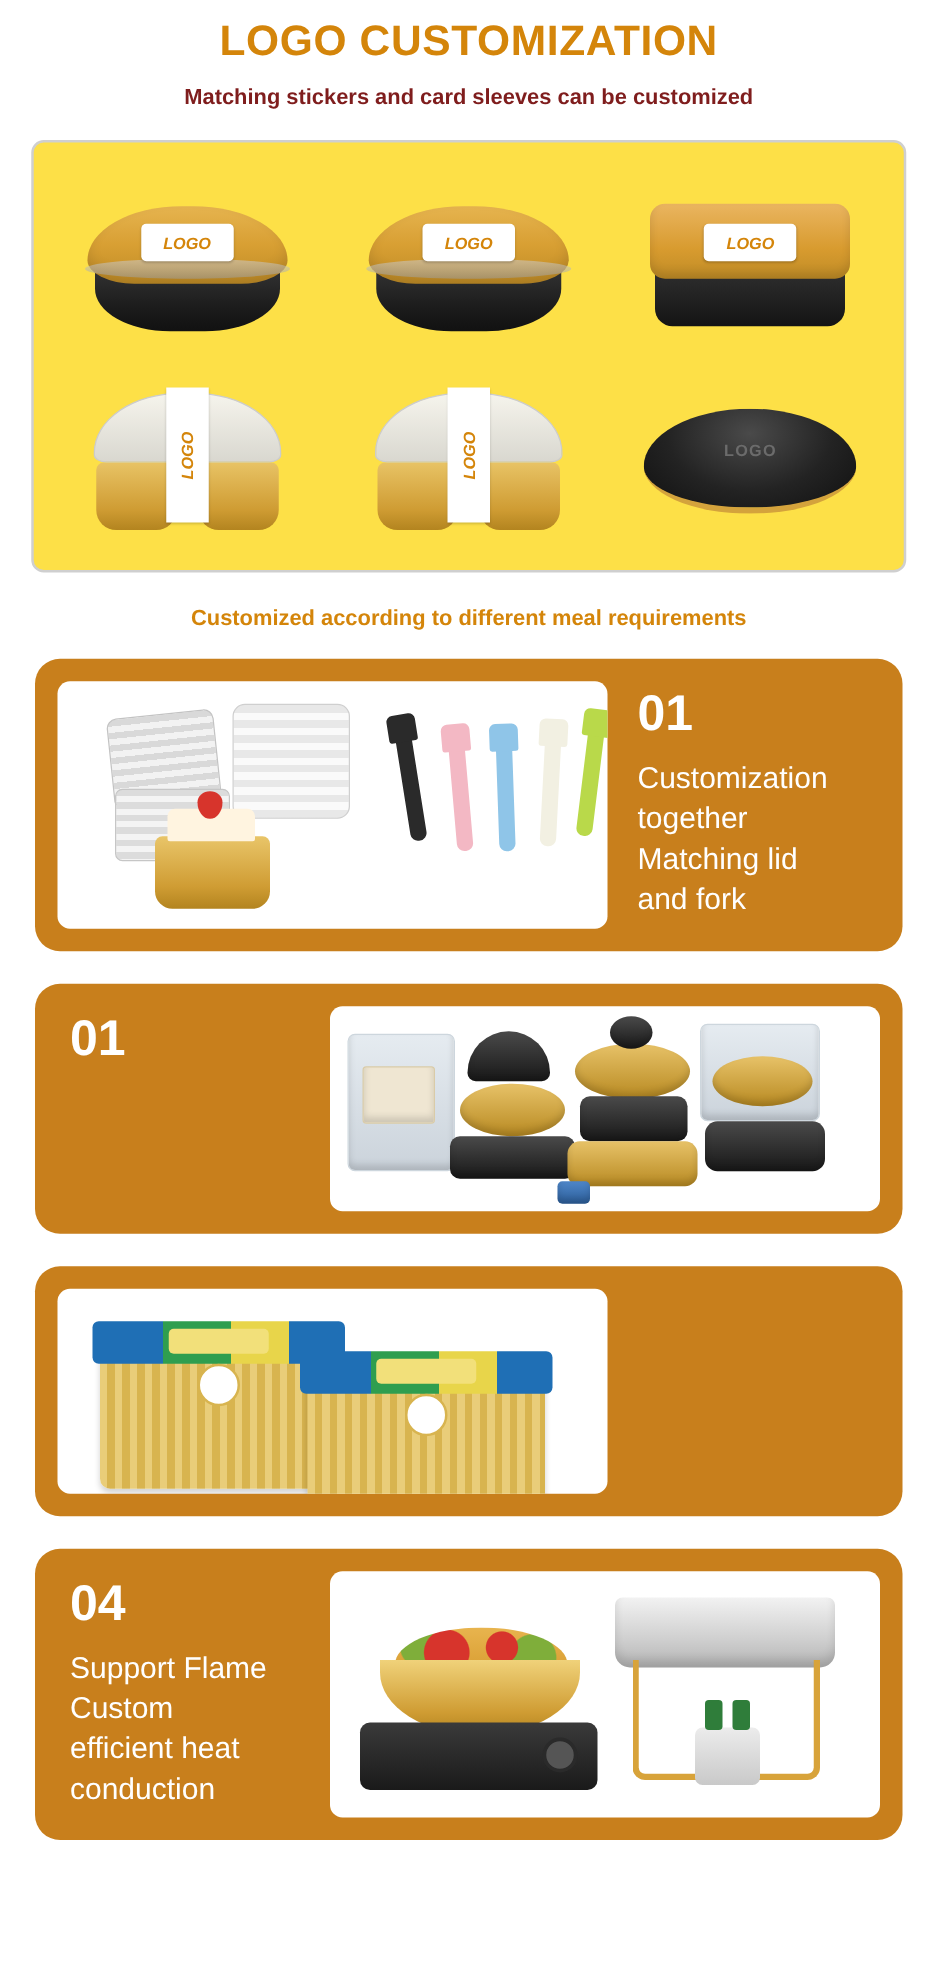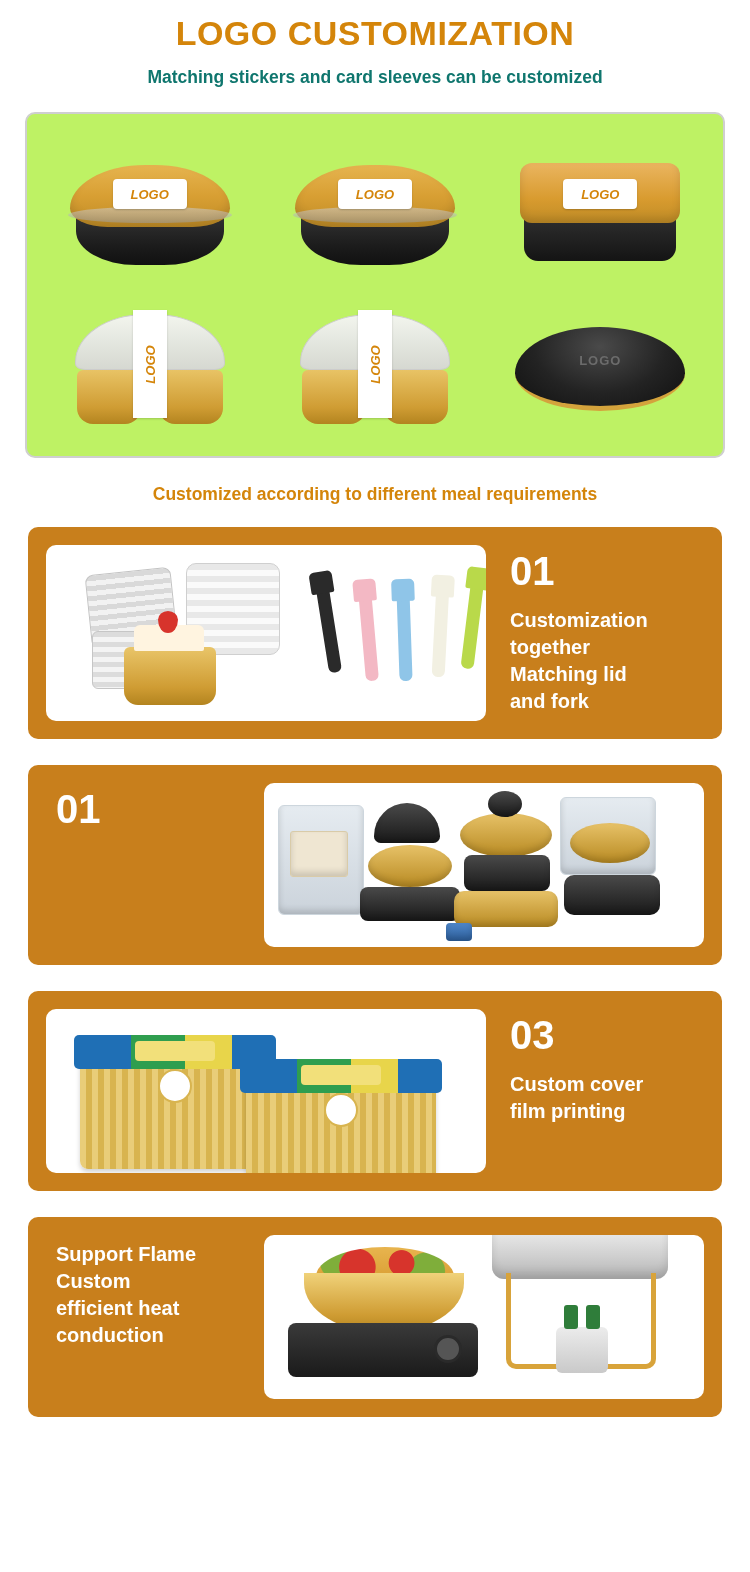--- a/index.html
+++ b/index.html
@@ -16,29 +16,29 @@
     font-size: 34px;
     font-weight: bold;
     color: #d4850a;
     letter-spacing: 0.5px;
     line-height: 1.15;
   }
   .sub-title {
     margin-top: 14px;
     font-size: 17.5px;
     font-weight: bold;
-    color: #0f766e;
+    color: #7f1d1d;
   }
 
   
   .showcase {
     margin: 18px 25px 0;
     border: 2px solid #cfcfcf;
     border-radius: 10px;
-    background: #bef264;
+    background: #fde047;
     padding: 16px 10px 18px;
   }
   .showcase-row {
     display: flex;
     justify-content: space-around;
     align-items: flex-end;
     height: 150px;
   }
   .showcase-row + .showcase-row { margin-top: 8px; }
   .sc-item {
@@ -189,21 +189,21 @@
     font-size: 17.5px;
     font-weight: bold;
     color: #d4850a;
   }
 
   
   .cards { margin: 22px 28px 0; }
   .card {
     position: relative;
     background: #c87f1c;
-    border-radius: 10px;
+    border-radius: 20px;
     margin-bottom: 26px;
     display: flex;
     align-items: stretch;
     padding: 18px;
     min-height: 200px;
   }
   .card.reverse { flex-direction: row-reverse; }
   .card-photo {
     background: #fff;
     border-radius: 10px;
@@ -217,24 +217,23 @@
     color: #ffffff;
   }
   .card.reverse .card-text { padding: 6px 24px 6px 10px; }
   .card-num {
     font-size: 40px;
     font-weight: bold;
     line-height: 1;
     margin-bottom: 16px;
   }
   .card-desc {
-    font-size: 20px;
+    font-size: 24px;
     line-height: 1.35;
     white-space: pre-line;
-    font-weight: bold;
   }
 
   
   .p1-stack-a {
     position: absolute; left: 42px; top: 26px;
     width: 86px; height: 70px;
     background: repeating-linear-gradient(180deg,#d9d9d9 0 5px,#f2f2f2 5px 10px);
     border-radius: 8px 8px 4px 4px;
     transform: rotate(-6deg);
     border: 1px solid #c3c3c3;
@@ -525,39 +524,35 @@
     <div class="card-photo">
       <div class="tray3" style="left:34px;top:42px;">
         <div class="film"></div>
         <div class="tag"></div>
       </div>
       <div class="tray3" style="left:200px;top:66px;">
         <div class="film"></div>
         <div class="tag"></div>
       </div>
     </div>
-    <div class="card-text">
-      <div class="card-num">03</div>
-      <div class="card-desc">Custom cover
-film printing</div>
-    </div>
   </div>
 
   <div class="card reverse">
     <div class="card-photo">
       <div class="p4-food"></div>
       <div class="p4-bowl"></div>
       <div class="stove">
         <div class="knob"></div>
       </div>
       <div class="p4-pan"></div>
       <div class="rack"></div>
       <div class="canister"></div>
     </div>
     <div class="card-text">
+      <div class="card-num">04</div>
       <div class="card-desc">Support Flame
 Custom
 efficient heat
 conduction</div>
     </div>
   </div>
 
 </div>
 
 </body></html>

